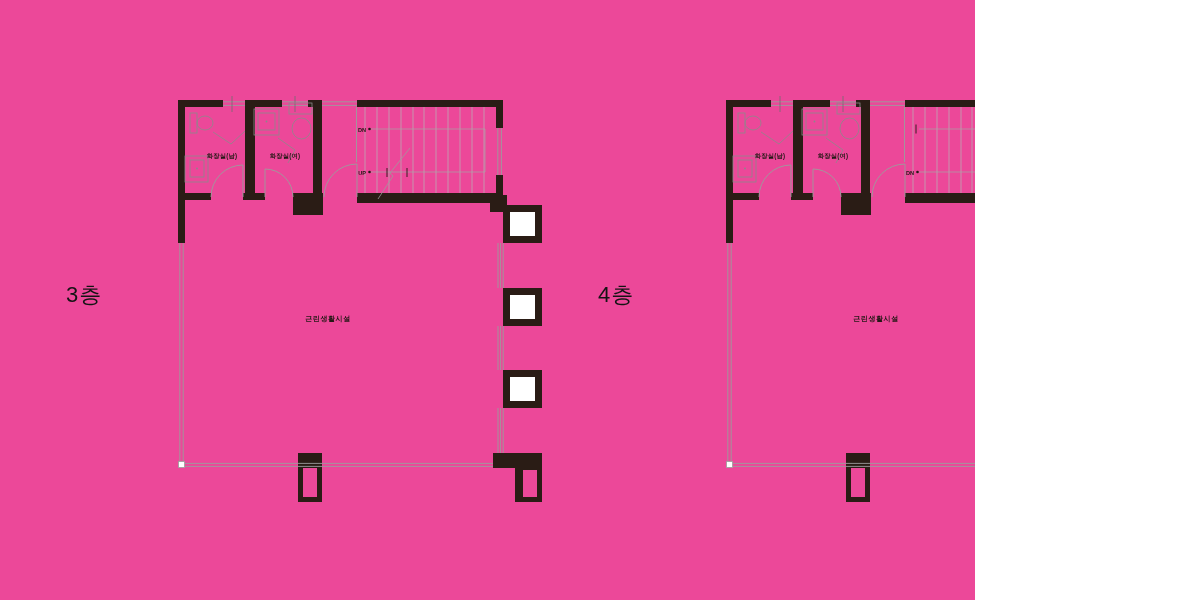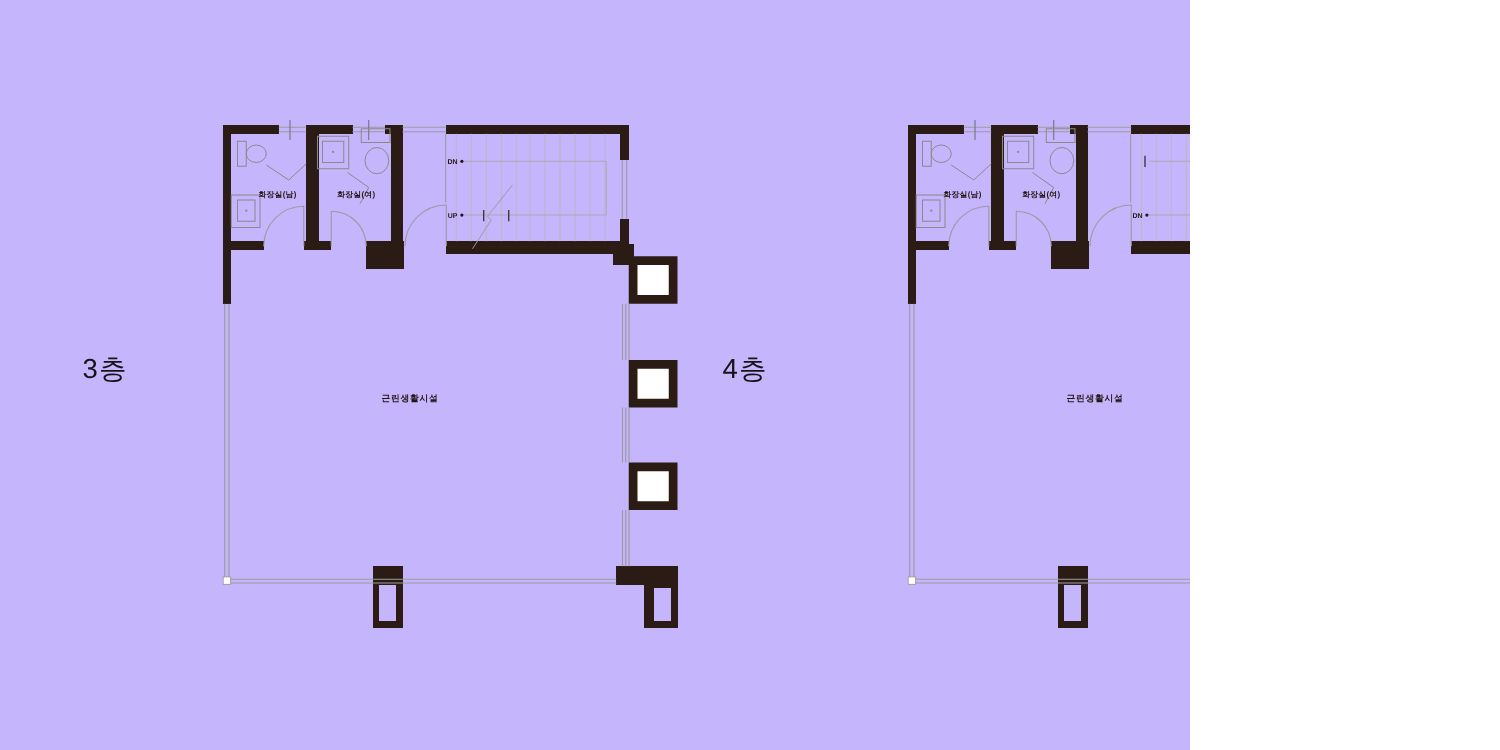--- a/index.html
+++ b/index.html
@@ -1,24 +1,24 @@
 <!DOCTYPE html>
 <html><head>
 <meta charset="utf-8">
 <style>
   html,body{margin:0;padding:0;background:#ffffff;}
-  .sheet{position:relative;width:952px;height:600px;background:#c4b5fd;overflow:hidden;
-         font-family:"Liberation Sans", sans-serif;}
+  .sheet{position:relative;width:952px;height:600px;background:#ec4899;overflow:hidden;
+         font-family:"Liberation Sans", sans-serif;padding-left:23px;}
   .plan{position:absolute;top:94px;}
   .plan-a{left:178px;}
   .plan-b{left:726px;}
   .floor-label{position:absolute;top:282px;font-size:22px;font-weight:500;color:#141414;
                letter-spacing:1px;line-height:26px;}
   .fl-a{left:66px;}
-  .fl-b{left:578px;}
+  .fl-b{left:598px;}
   .t-room{font:700 6.3px "Liberation Sans",sans-serif;fill:#231815;text-anchor:middle;letter-spacing:.2px;}
   .t-main{font:700 7px "Liberation Sans",sans-serif;fill:#231815;text-anchor:middle;letter-spacing:.6px;}
   .t-stair{font:700 5.6px "Liberation Sans",sans-serif;fill:#231815;}
 </style>
 </head>
 <body>
 
 <div class="sheet">
 
   <svg width="0" height="0" style="position:absolute" aria-hidden="true">

